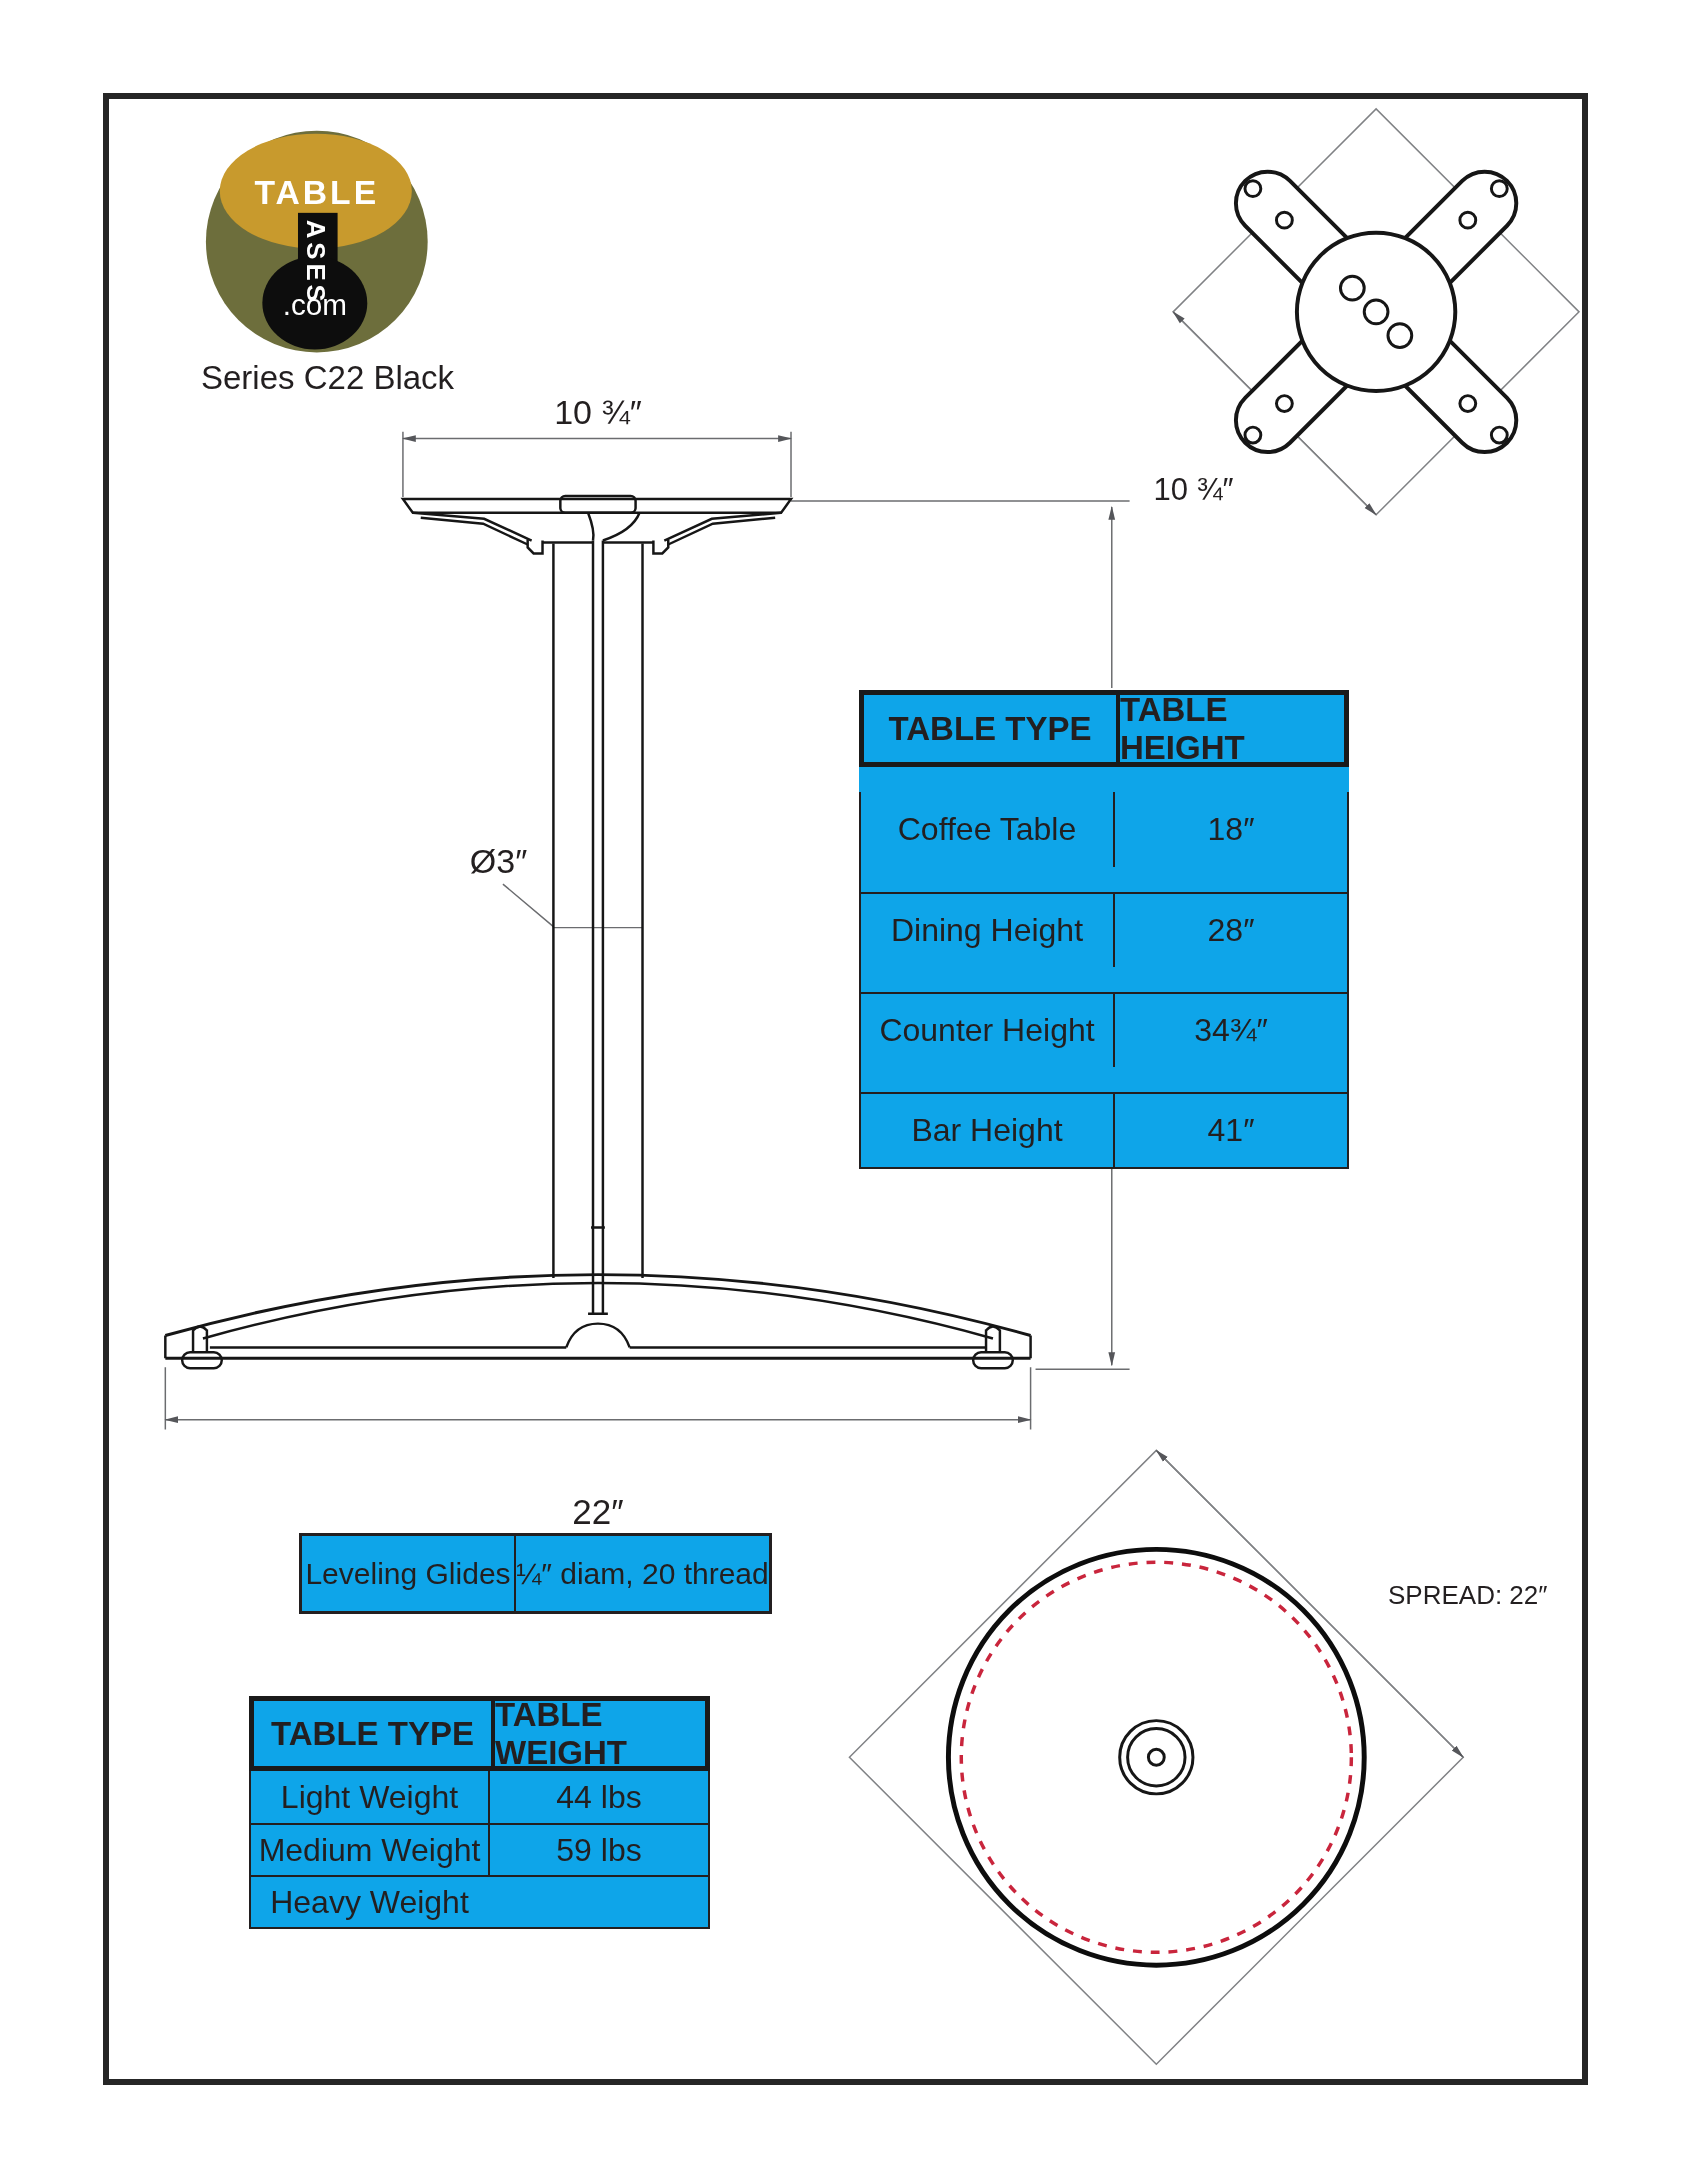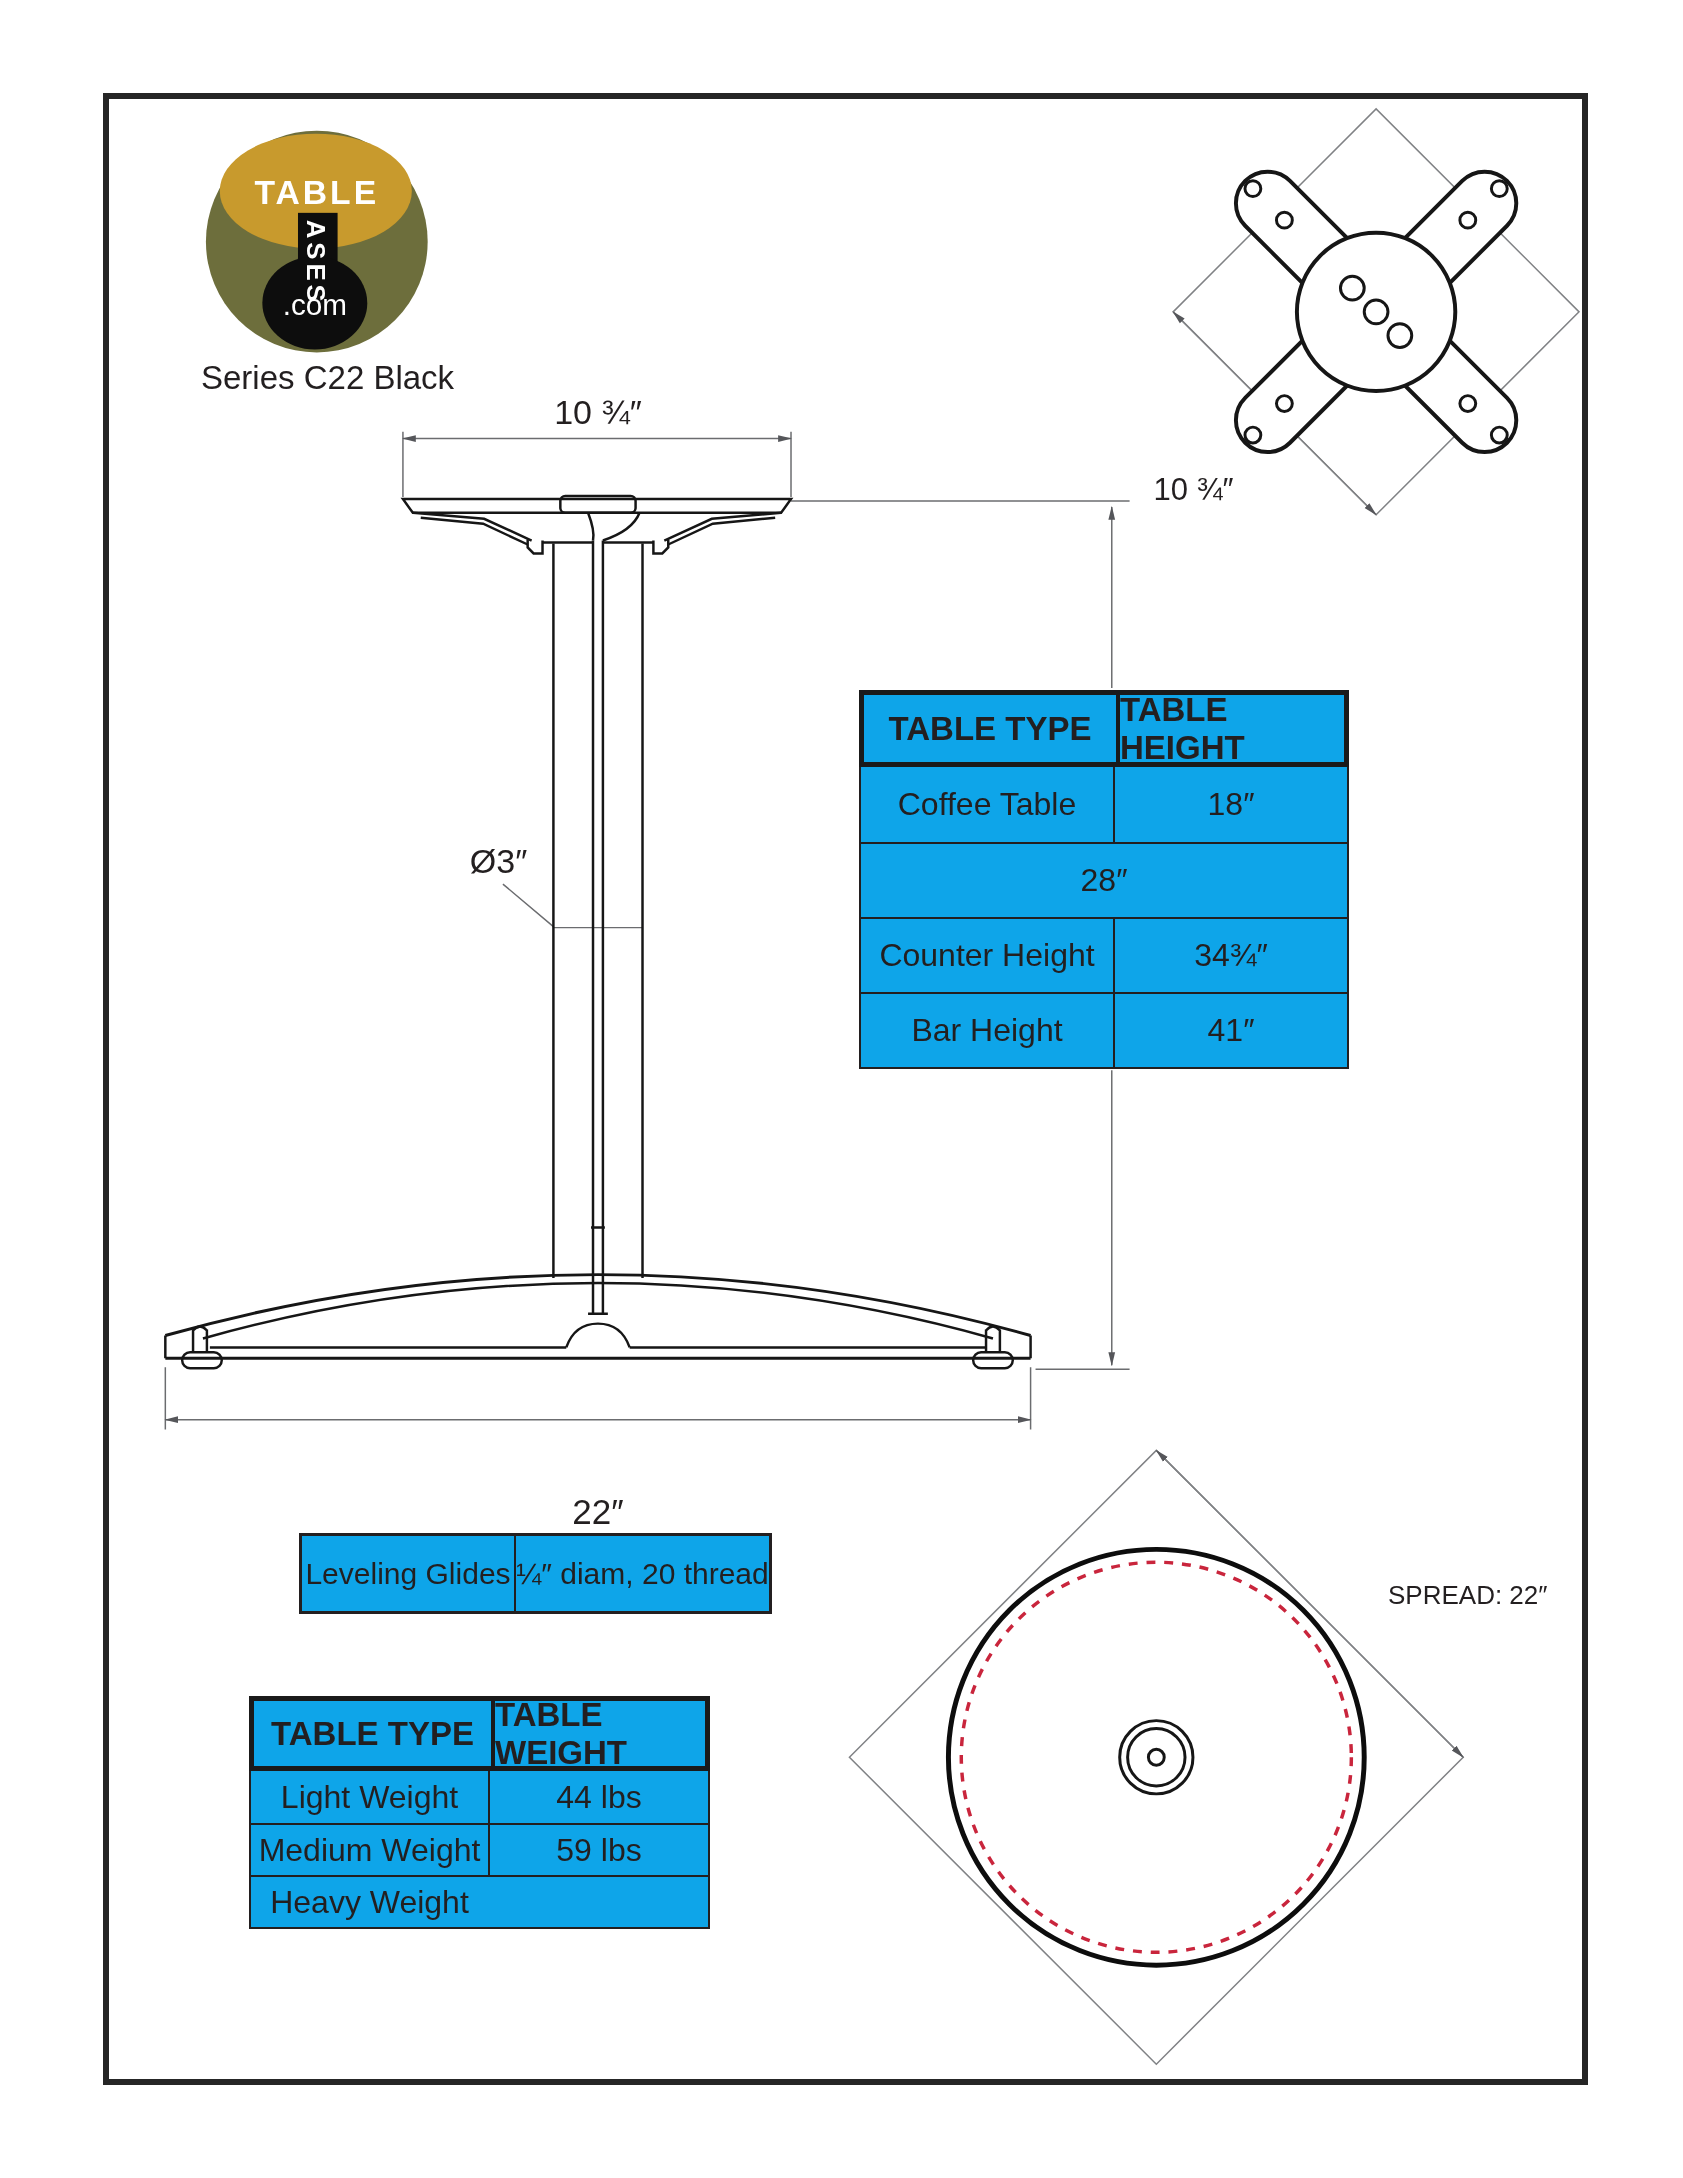--- a/index.html
+++ b/index.html
@@ -19,21 +19,21 @@
   .tbl{position:absolute;background:#0ea5e9;box-sizing:border-box;}
   .tbl .hd{display:flex;font-weight:bold;border:5px solid #1a1a1a;box-sizing:border-box;}
   .tbl .hd .c+.c{border-left:4px solid #1a1a1a;}
   .tbl .bd{border:2px solid #231f20;border-top:none;box-sizing:border-box;}
   .tbl .row{display:flex;box-sizing:border-box;}
   .tbl .row+.row{border-top:2px solid #231f20;}
   .c{display:flex;align-items:center;justify-content:center;box-sizing:border-box;}
   .row .c+.c{border-left:2px solid #231f20;}
   .ht{left:859px;top:690px;width:490px;font-size:32px;}
   .ht .hd{height:77px;font-size:33px;}
-  .ht .row{height:75px;}
+  .ht .row{height:75px;margin-top:25px;}
   .ht .c1{width:252px;} .ht .c2{flex:1;}
   .wt{left:249px;top:1696px;width:461px;font-size:32px;}
   .wt .hd{height:75px;font-size:33px;}
   .wt .row{height:52px;}
   .wt .c1{width:237px;} .wt .c2{flex:1;}
   .gl{left:299px;top:1533px;width:473px;font-size:30px;border:3px solid #231f20;}
   .gl .row{height:75px;}
   .gl .c1{width:212px;} .gl .c2{flex:1;}
 </style>
 </head>
@@ -167,20 +167,21 @@
     <div class="hd">
       <div class="c c1">TABLE TYPE</div>
       <div class="c c2">TABLE HEIGHT</div>
     </div>
     <div class="bd">
       <div class="row">
         <div class="c c1">Coffee Table</div>
         <div class="c c2">18″</div>
       </div>
       <div class="row">
+        <div class="c c1">Dining Height</div>
         <div class="c c2">28″</div>
       </div>
       <div class="row">
         <div class="c c1">Counter Height</div>
         <div class="c c2">34¾″</div>
       </div>
       <div class="row">
         <div class="c c1">Bar Height</div>
         <div class="c c2">41″</div>
       </div>

